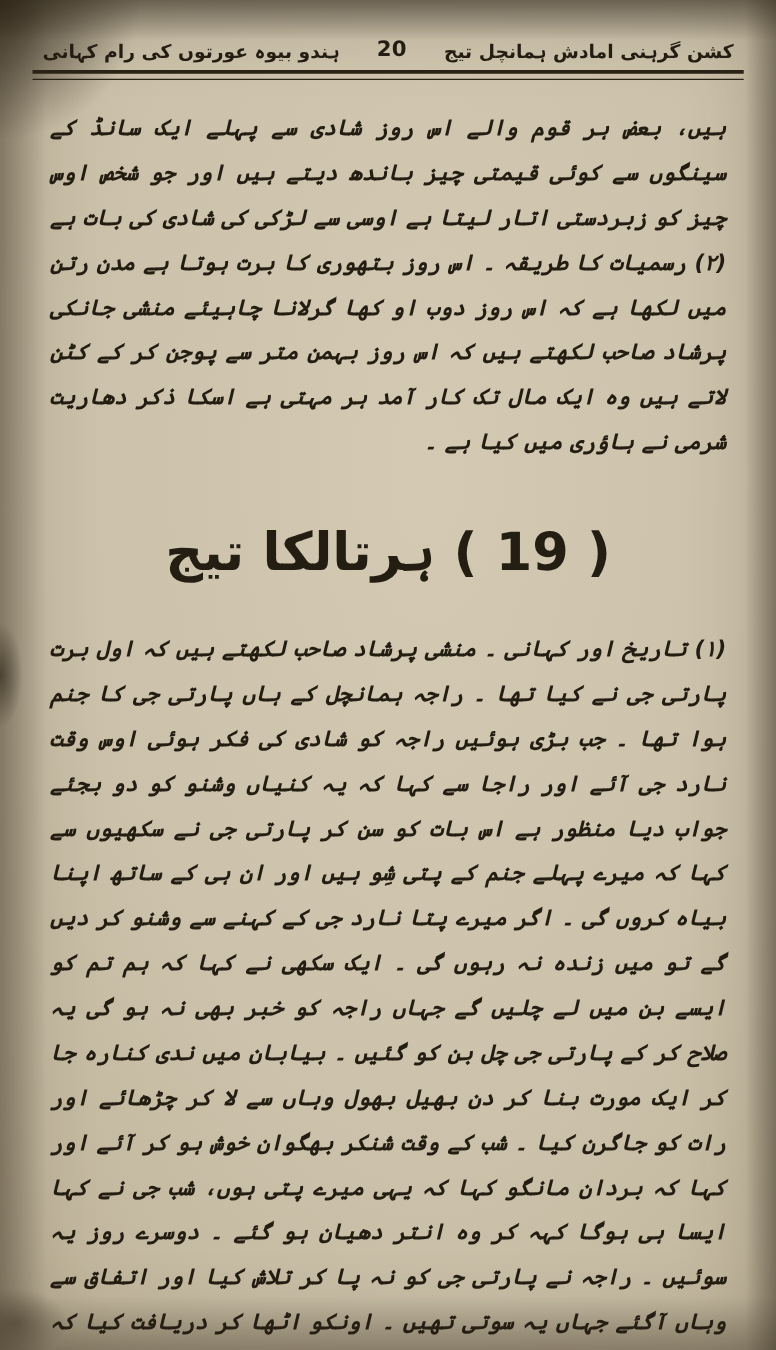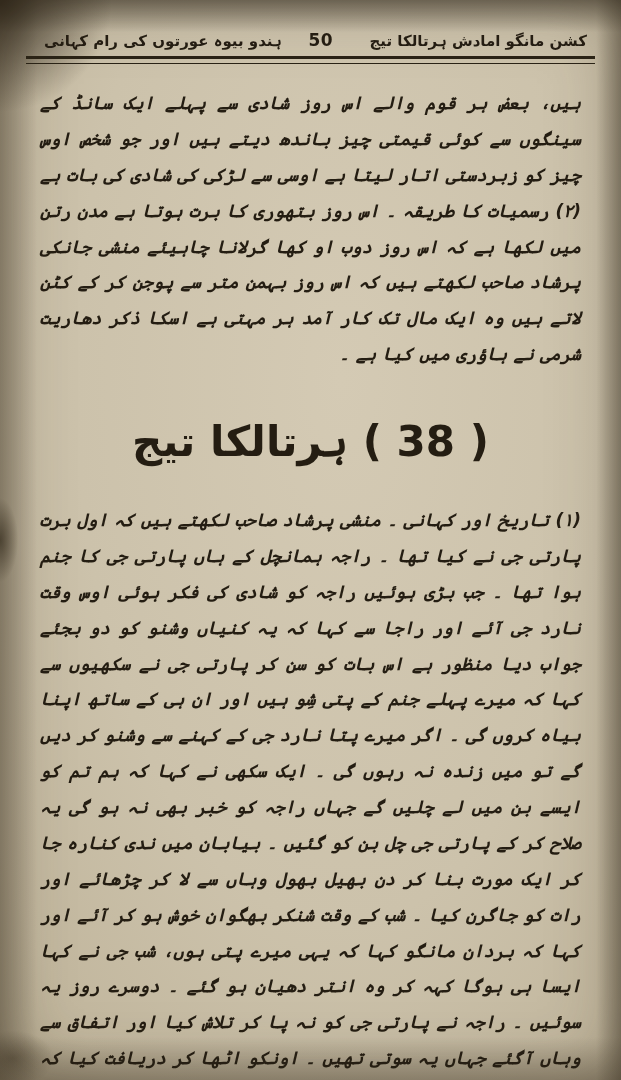--- a/index.html
+++ b/index.html
@@ -46,21 +46,20 @@
     display: flex;
     justify-content: space-between;
     align-items: flex-end;
     padding: 30px 34px 4px 34px;
     font-weight: bold;
     font-size: 15px;
     letter-spacing: 0.2px;
   }
   .header-title {
     white-space: nowrap;
-    margin-left: 10px;
   }
   .page-number {
     font-size: 17px;
   }
 
   .double-rule {
     margin: 2px 26px 0 26px;
     height: 4px;
     border-top: 3px solid #2a2316;
     border-bottom: 1px solid #2a2316;
@@ -87,30 +86,30 @@
     margin: 26px 0 18px 0;
     letter-spacing: 1px;
   }
 </style>
 </head>
 <body>
 
 <div class="page">
 
   <div class="header-row">
-    <span class="header-title">کشن مانگو امادش ہرتالکا تیج</span>
-    <span class="page-number">50</span>
+    <span class="header-title">کشن گرہنی امادش ہمانچل تیج</span>
+    <span class="page-number">20</span>
     <span class="header-title">ہندو بیوہ عورتوں کی رام کہانی</span>
   </div>
 
   <div class="double-rule"></div>
 
   <div class="text-block">
 
     <p class="paragraph">ہیں، بعض ہر قوم والے اس روز شادی سے پہلے ایک سانڈ کے سینگوں سے کوئی قیمتی چیز باندھ دیتے ہیں اور جو شخص اوس چیز کو زبردستی اتار لیتا ہے اوسی سے لڑکی کی شادی کی بات ہے (۲) رسمیات کا طریقہ ۔ اس روز بتھوری کا برت ہوتا ہے مدن رتن میں لکھا ہے کہ اس روز دوب او کھا گرلانا چاہیئے منشی جانکی پرشاد صاحب لکھتے ہیں کہ اس روز بہمن متر سے پوجن کر کے کٹن لاتے ہیں وہ ایک مال تک کار آمد ہر مہتی ہے اسکا ذکر دھاریت شرمی نے ہاؤری میں کیا ہے ۔</p>
 
-    <h1 class="section-heading">( 38 ) ہرتالکا تیج</h1>
+    <h1 class="section-heading">( 19 ) ہرتالکا تیج</h1>
 
     <p class="paragraph">(۱) تاریخ اور کہانی ۔ منشی پرشاد صاحب لکھتے ہیں کہ اول برت پارتی جی نے کیا تھا ۔ راجہ ہمانچل کے ہاں پارتی جی کا جنم ہوا تھا ۔ جب بڑی ہوئیں راجہ کو شادی کی فکر ہوئی اوس وقت نارد جی آئے اور راجا سے کہا کہ یہ کنیاں وشنو کو دو بجئے جواب دیا منظور ہے اس بات کو سن کر پارتی جی نے سکھیوں سے کہا کہ میرے پہلے جنم کے پتی شِو ہیں اور ان ہی کے ساتھ اپنا بیاہ کروں گی ۔ اگر میرے پتا نارد جی کے کہنے سے وشنو کر دیں گے تو میں زندہ نہ رہوں گی ۔ ایک سکھی نے کہا کہ ہم تم کو ایسے بن میں لے چلیں گے جہاں راجہ کو خبر بھی نہ ہو گی یہ صلاح کر کے پارتی جی چل بن کو گئیں ۔ بیابان میں ندی کنارہ جا کر ایک مورت بنا کر دن بھیل بھول وہاں سے لا کر چڑھائے اور رات کو جاگرن کیا ۔ شب کے وقت شنکر بھگوان خوش ہو کر آئے اور کہا کہ بردان مانگو کہا کہ یہی میرے پتی ہوں، شب جی نے کہا ایسا ہی ہوگا کہہ کر وہ انتر دھیان ہو گئے ۔ دوسرے روز یہ سوئیں ۔ راجہ نے پارتی جی کو نہ پا کر تلاش کیا اور اتفاق سے وہاں آگئے جہاں یہ سوتی تھیں ۔ اونکو اٹھا کر دریافت کیا کہ تم یہاں کیوں آئیں جواب دیا کہ اس باعث کہ آپ میری شادی وشنو سے کرتے ہیں میرے پتی تو شب جی ہیں کہا کہ گھر چلو تمہاری شادی شب جی سے کر دوں گا ۔ گر نارد جی سے میں نے وعدہ کیا ہے لیکن اس پر ہرگز عمل نہ کروں گا، چنانچہ پارتی جی کو گھر لے آئے اور شب جی کے ساتھ بیاہ کر دیا اوس وقت شب جی نے کہا کہ اس برت سے تم نے مجھے پایا ہے ۔ جو استری اسکو کرے گی اور بھتار اور دیور پر پوجن کرے گی وہ ہمیشہ سہاگن اور بڑے رواں رہے گی نہ کرنے سے بیوہ اور مفلس رہے گی ۔ لفظ ہر تالکا الفاظ ہرت</p>
 
   </div>
 
 </div>
 
 </body></html>

